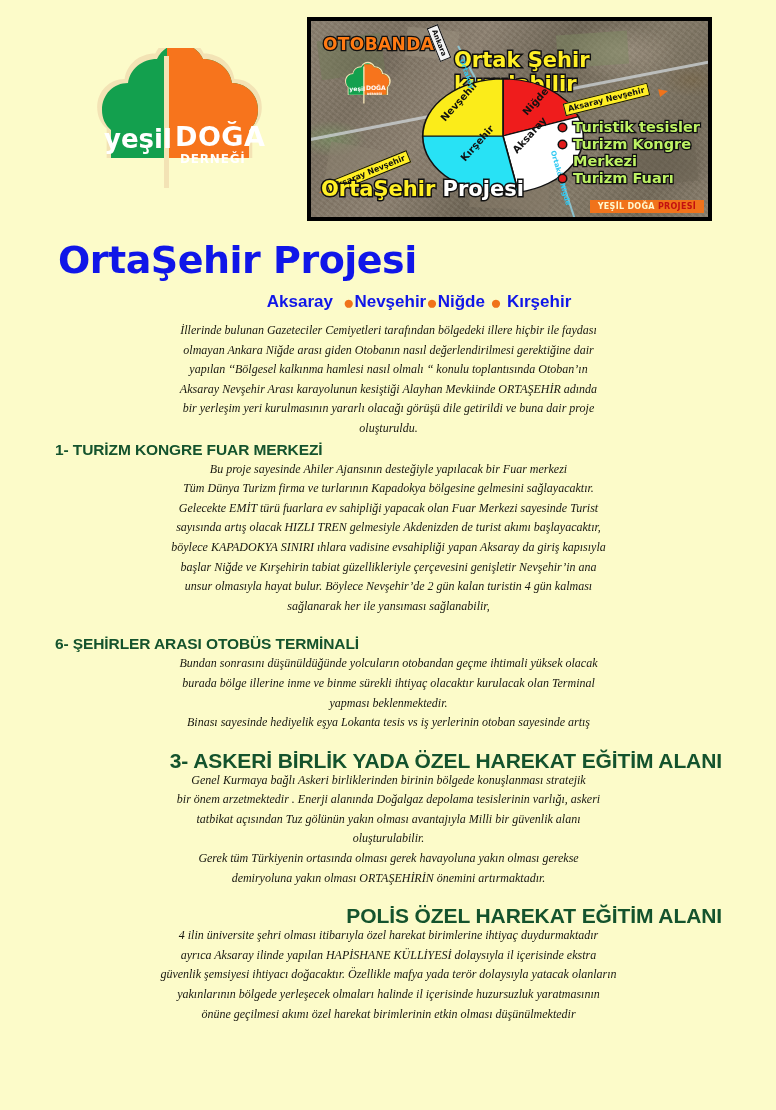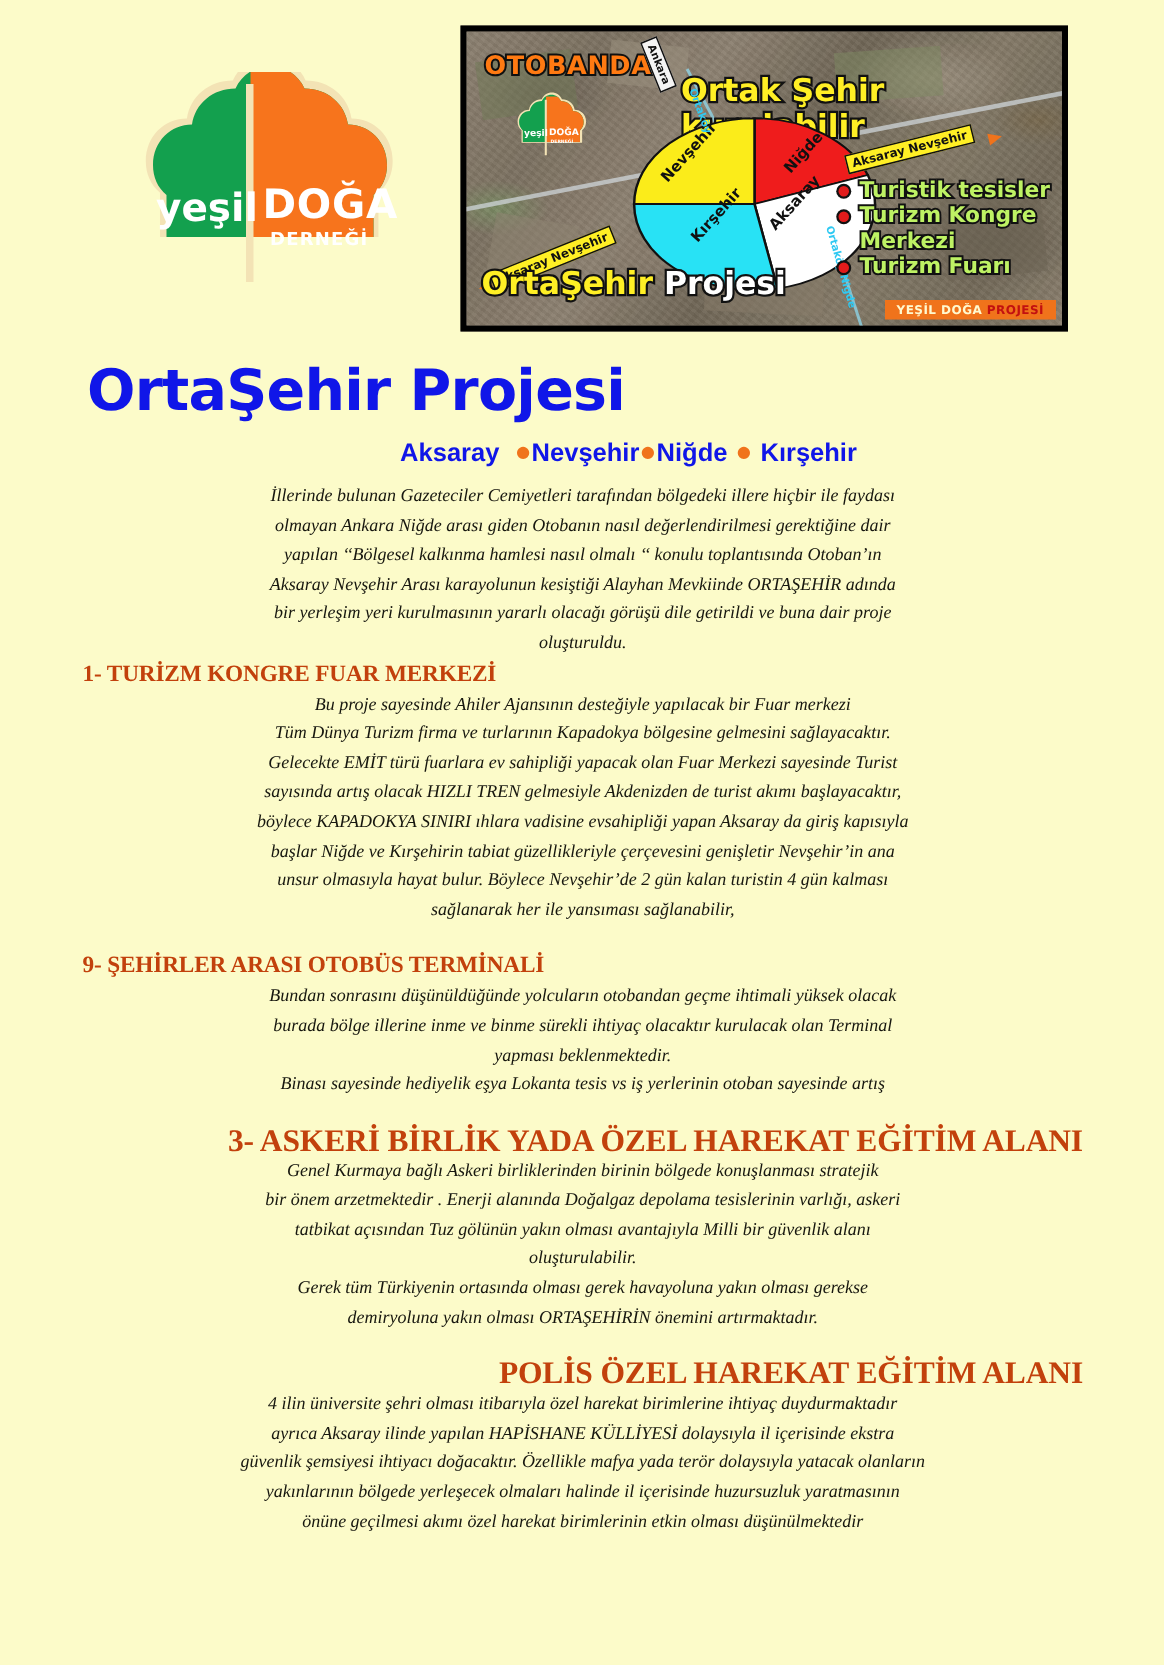--- a/index.html
+++ b/index.html
@@ -268,26 +268,26 @@
     font-family: "Liberation Serif", serif;
     font-style: italic;
     font-size: 12px;
     line-height: 19.6px;
     color: #17170f;
     margin: 0;
     text-align: center;
   }
   .para .l { display: block; white-space: nowrap; }
   .sec-head {
-    font-family: Liberation Serif, serif;
+    font-family: Liberation Sans, sans-serif;
     font-weight: bold;
     font-style: normal;
     font-size: 15.5px;
     line-height: 21px;
-    color: #c2410c;
+    color: #14532d;
     margin: 0;
     white-space: nowrap;
     letter-spacing: -0.1px;
   }
   .sec-head.big { font-size: 21px; text-align: right; }
   .gap { height: 17px; }
 </style>
 </head>
 <body>
 
@@ -428,21 +428,21 @@
         <span class="l">Gelecekte EMİT türü fuarlara ev sahipliği yapacak olan Fuar Merkezi sayesinde Turist</span>
         <span class="l">sayısında artış olacak HIZLI TREN gelmesiyle Akdenizden de turist akımı başlayacaktır,</span>
         <span class="l">böylece KAPADOKYA SINIRI  ıhlara vadisine evsahipliği yapan Aksaray da giriş kapısıyla</span>
         <span class="l"> başlar Niğde ve Kırşehirin tabiat güzellikleriyle çerçevesini genişletir Nevşehir’in ana</span>
         <span class="l">unsur olmasıyla hayat bulur. Böylece  Nevşehir’de 2 gün kalan turistin  4 gün kalması</span>
         <span class="l">sağlanarak her ile yansıması sağlanabilir,</span>
       </p>
 
       <div class="gap"></div>
 
-      <h2 class="sec-head">9- ŞEHİRLER ARASI OTOBÜS TERMİNALİ</h2>
+      <h2 class="sec-head">6- ŞEHİRLER ARASI OTOBÜS TERMİNALİ</h2>
       <p class="para">
         <span class="l">Bundan sonrasını düşünüldüğünde yolcuların otobandan geçme ihtimali yüksek olacak</span>
         <span class="l">burada bölge illerine inme ve binme sürekli ihtiyaç olacaktır kurulacak olan Terminal</span>
         <span class="l">yapması beklenmektedir.</span>
         <span class="l"> Binası sayesinde hediyelik eşya Lokanta tesis vs iş yerlerinin otoban sayesinde artış</span>
       </p>
 
       <div class="gap"></div>
 
       <h2 class="sec-head big">3- ASKERİ BİRLİK YADA ÖZEL HAREKAT EĞİTİM ALANI</h2>

